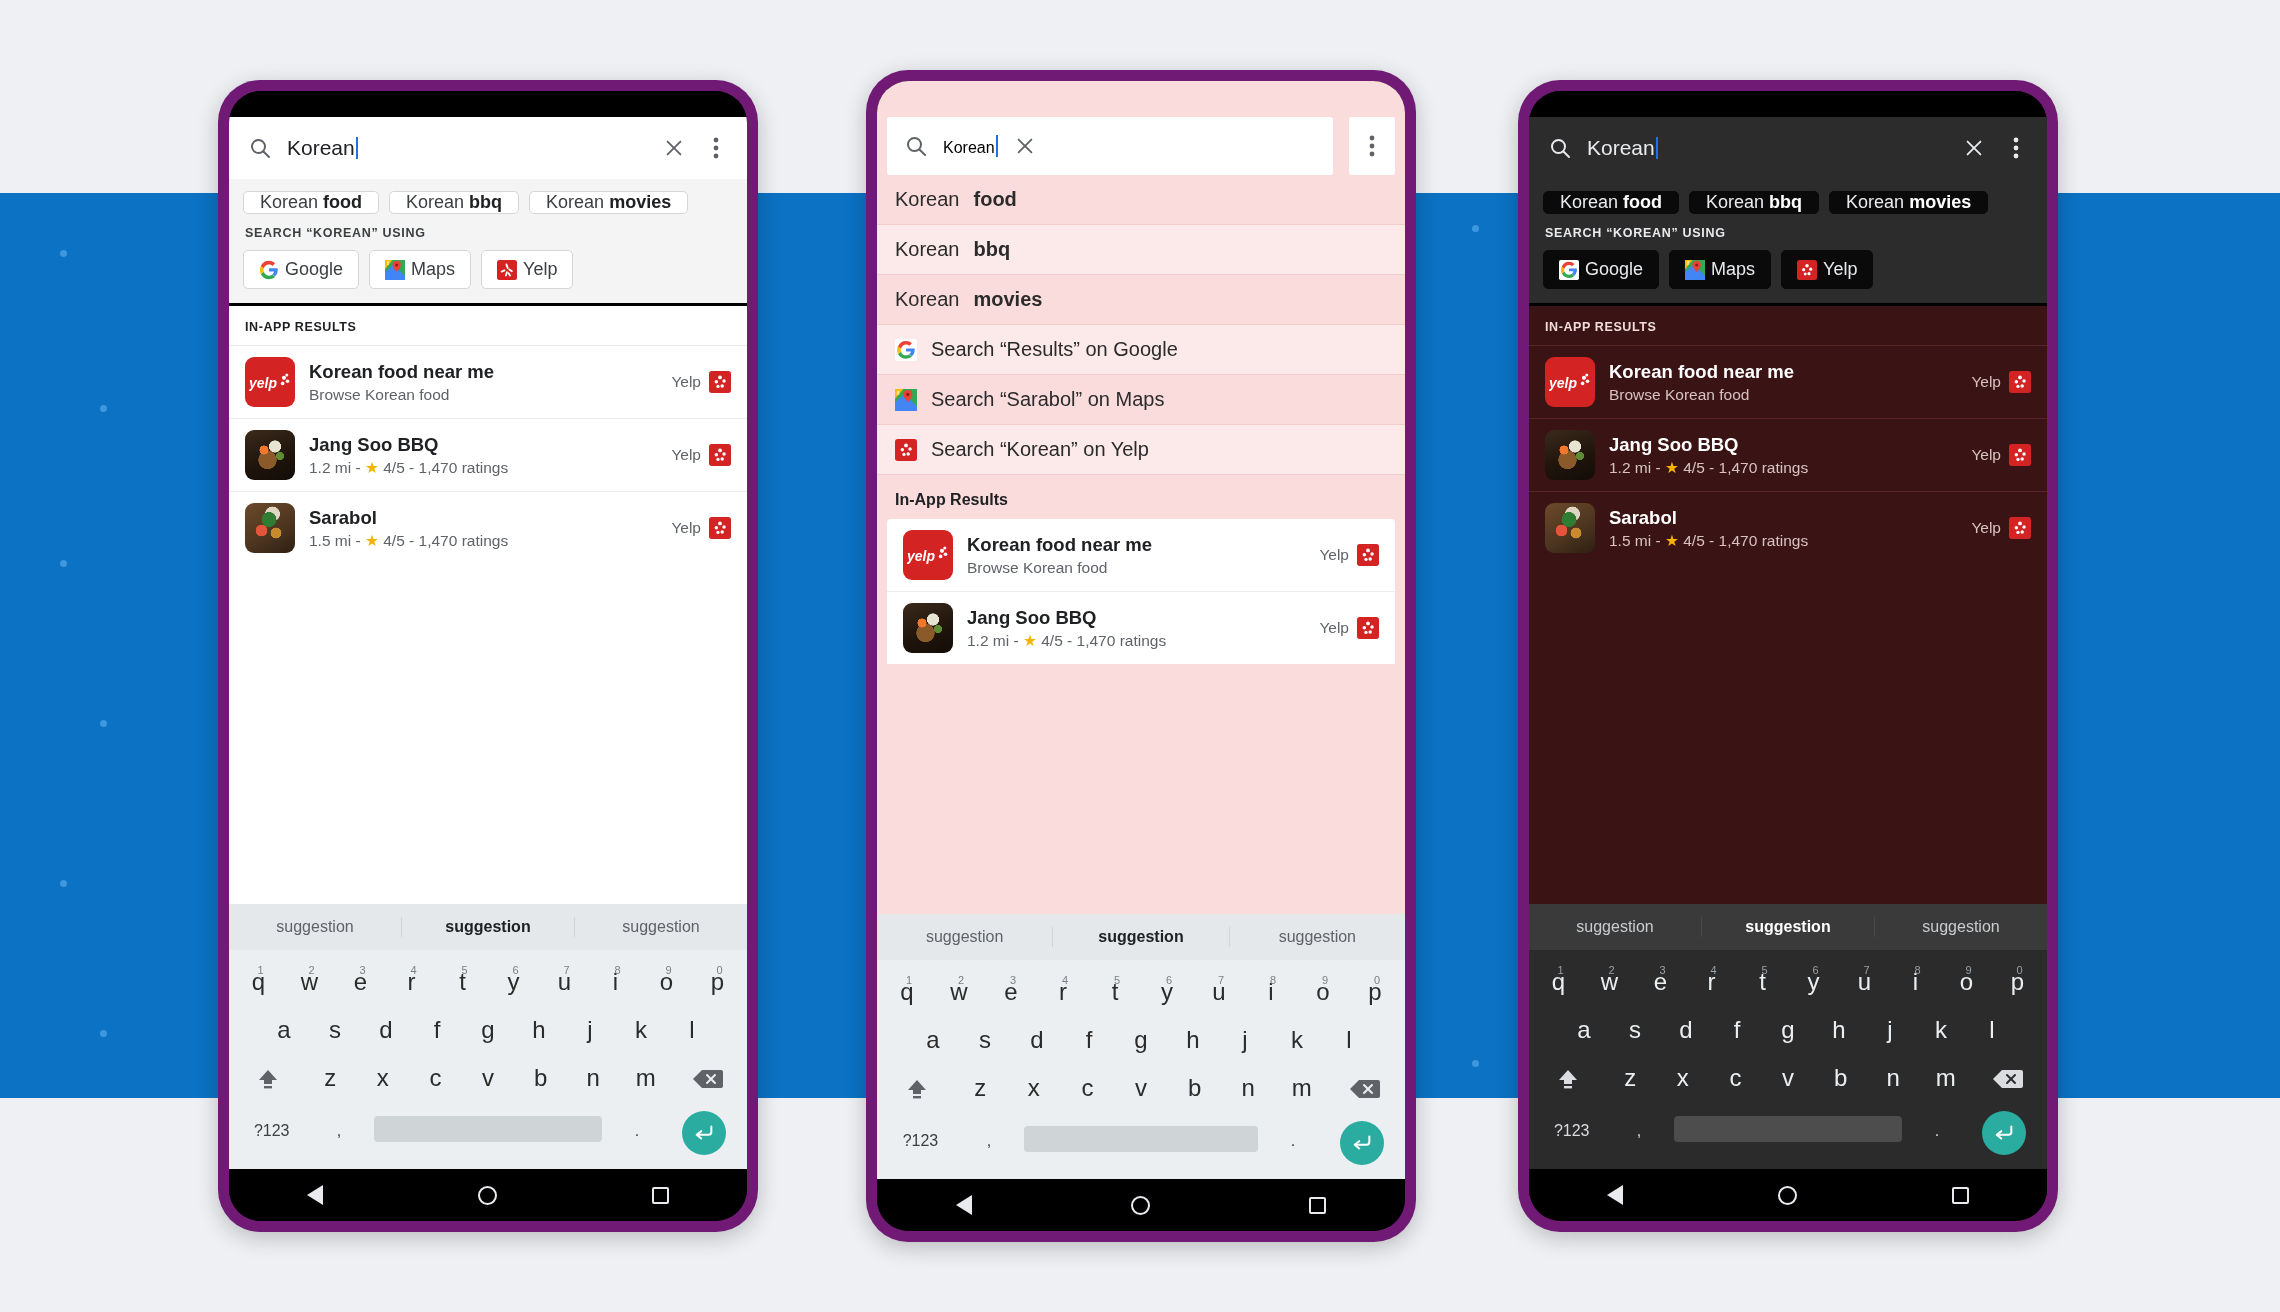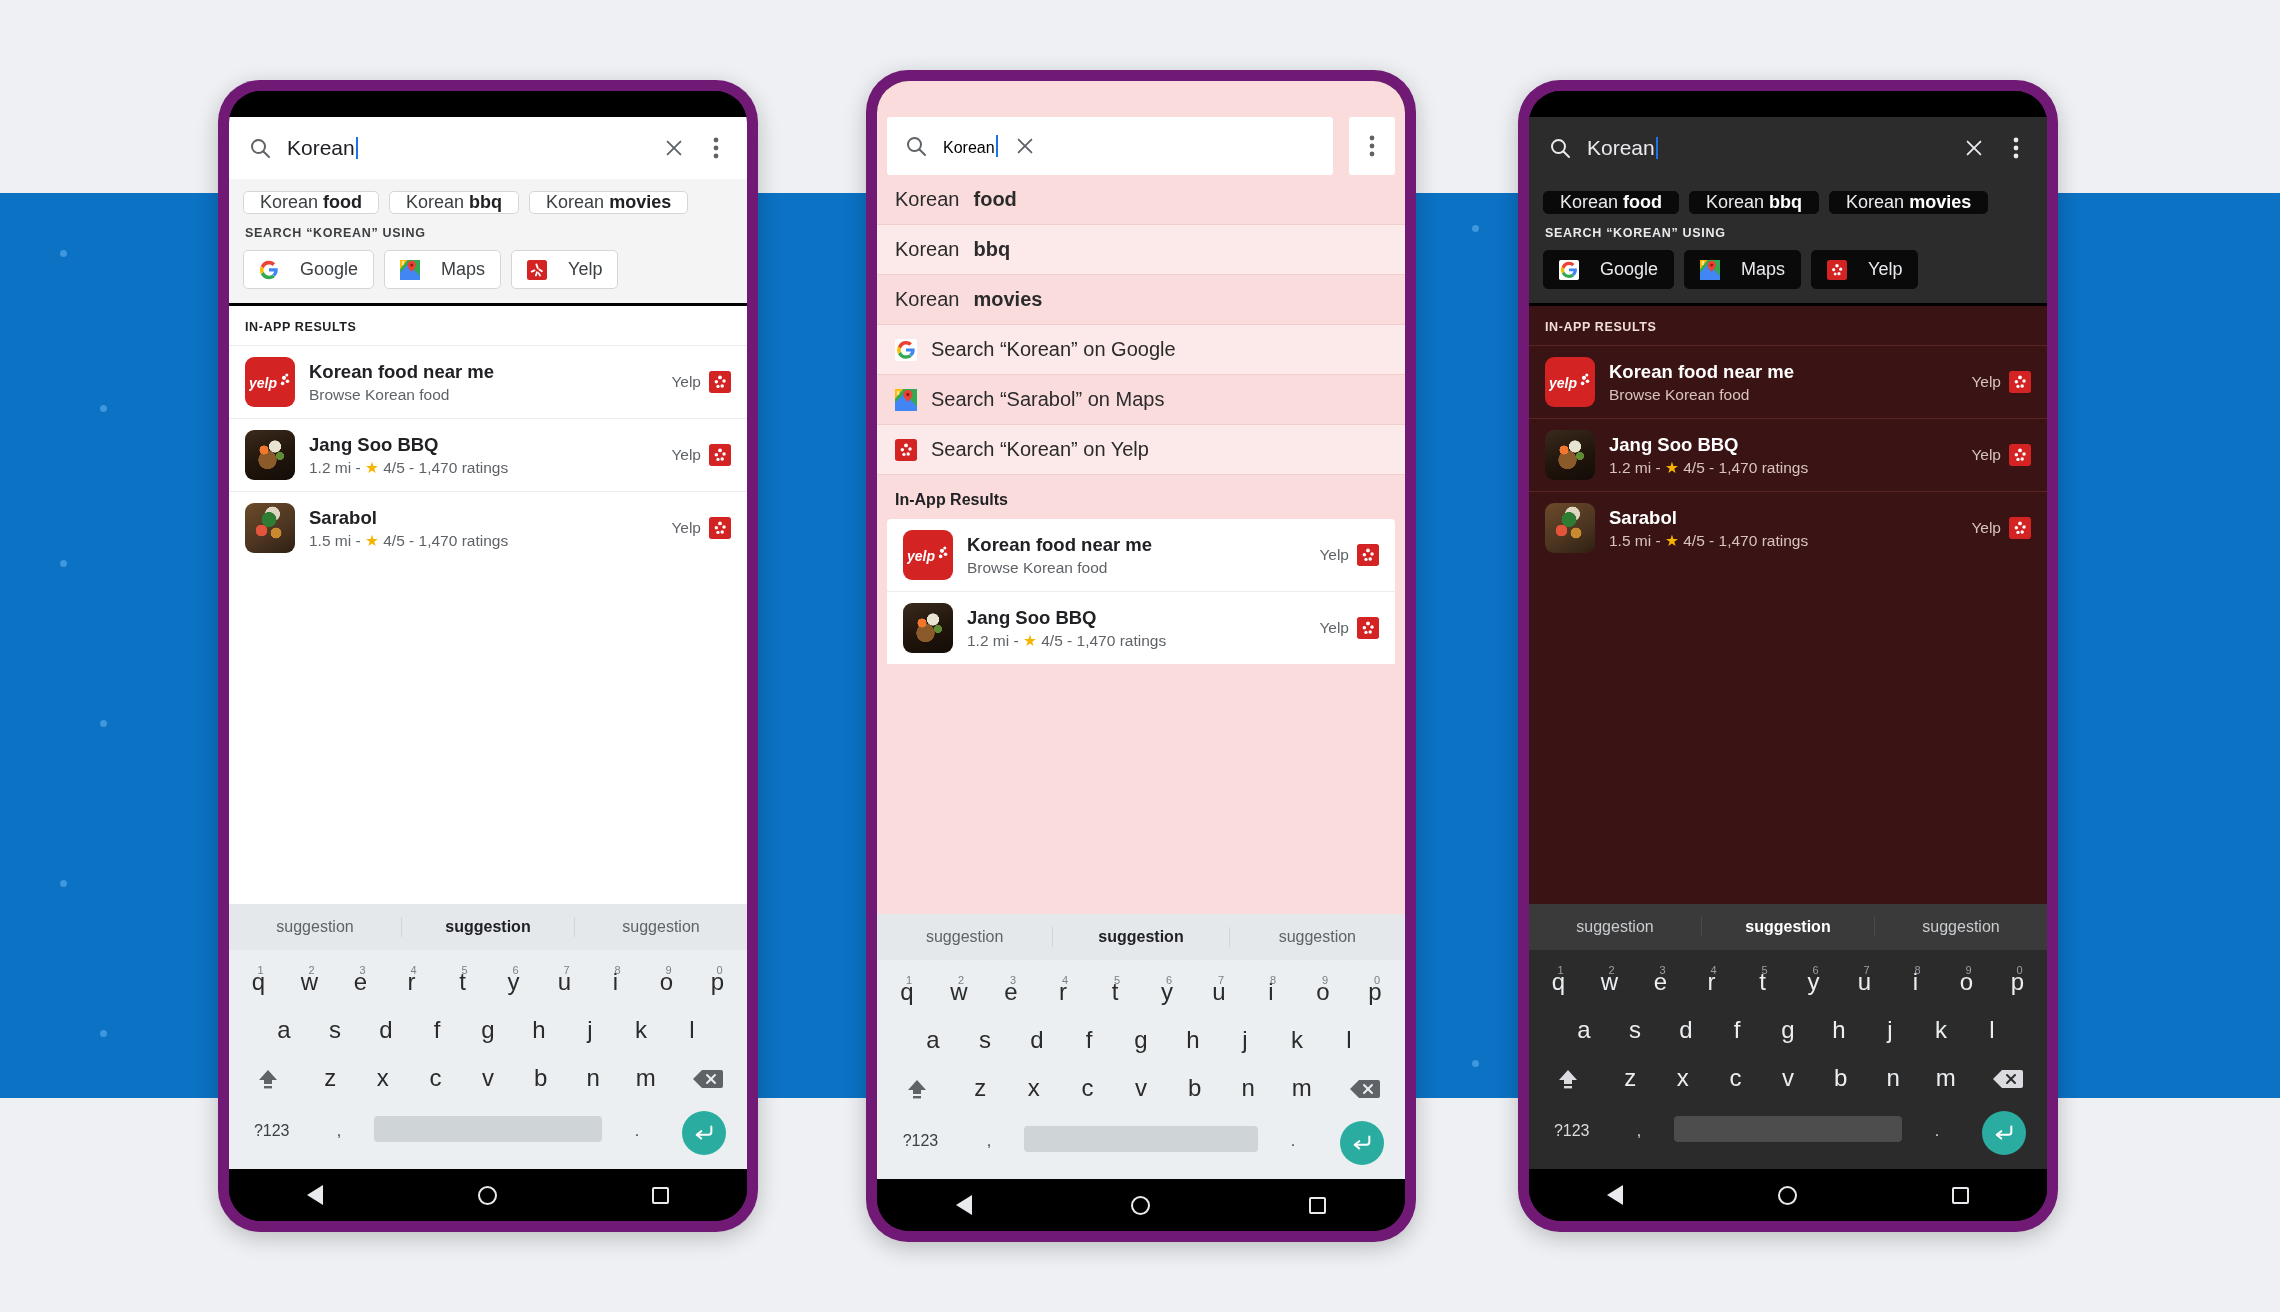--- a/index.html
+++ b/index.html
@@ -58,21 +58,21 @@
   }
   .chip b { font-weight: 700; color: #202124; }
   .sectlabel {
     font-size: 12.5px; font-weight: 700; letter-spacing: .7px;
     color: #3c4043; margin: 2px 0 10px 2px;
   }
   .enginerow { display: flex; gap: 10px; }
   .engine {
     border: 1px solid #d6d6d6; background: #fff; border-radius: 5px;
     padding: 8px 15px; font-size: 18px; color: #3c4043;
-    display: flex; align-items: center; gap: 21px; white-space: nowrap;
+    display: flex; align-items: center; gap: 6px; white-space: nowrap;
   }
 
   
   .results { background: #fff; flex: 1 1 auto; border-top: 3px solid #000; overflow: hidden; }
   .reslabel {
     font-size: 12.5px; font-weight: 700; letter-spacing: .6px; color: #202124;
     padding: 14px 16px 11px;
   }
   .row { display: flex; align-items: center; gap: 14px; padding: 11px 16px; border-top: 1px solid #ececec; }
   .thumb { width: 50px; height: 50px; border-radius: 9px; flex: 0 0 auto; overflow:hidden; position:relative; }
@@ -497,21 +497,21 @@
           <div class="sugg-item alt">
             <span>
               <svg class="svgic" width="22" height="22" viewBox="0 0 48 48">
                 <rect width="48" height="48" rx="4" fill="#fff"></rect>
                 <path fill="#4285F4" d="M43 24c0-1.4-.1-2.4-.4-3.5H24v6.6h10.6c-.2 1.8-1.4 4.4-3.9 6.2l5.9 4.6C40.3 34.7 43 30 43 24z"></path>
                 <path fill="#34A853" d="M24 43c5.2 0 9.6-1.7 12.8-4.7l-6.1-4.7c-1.7 1.2-3.9 2-6.7 2-5.1 0-9.4-3.4-11-8l-6.3 4.9C9.9 38.9 16.4 43 24 43z"></path>
                 <path fill="#FBBC05" d="M13 27.6c-.4-1.2-.6-2.5-.6-3.9s.2-2.7.6-3.9l-6.3-4.9C5.3 17.8 4.6 20.8 4.6 24s.8 6.2 2.1 8.5l6.3-4.9z"></path>
                 <path fill="#EA4335" d="M24 11.9c2.9 0 5.4 1 7.4 2.9l5.5-5.5C33.5 6.1 29.1 4.4 24 4.4 16.4 4.4 9.9 8.5 6.7 15.8l6.3 4.9c1.6-4.6 5.9-8.8 11-8.8z"></path>
               </svg>
             </span>
-            <span>Search “Korean” on Google</span>
+            <span>Search “Results” on Google</span>
           </div>
           <div class="sugg-item">
             <span>
               <svg class="svgic" width="22" height="22" viewBox="0 0 48 48">
                 <rect width="48" height="48" rx="4" fill="#34A853"></rect>
                 <path d="M0 30 L20 10 L48 38 L48 48 L0 48 Z" fill="#4285F4"></path>
                 <path d="M0 0 L18 0 L0 22 Z" fill="#FBBC05"></path>
                 <path d="M18 0 L48 0 L48 26 L28 8 Z" fill="#34A853"></path>
                 <path d="M28 2 C34 2 38 6 38 12 C38 19 28 28 28 28 C28 28 18 19 18 12 C18 6 22 2 28 2 Z" fill="#EA4335"></path>
                 <circle cx="28" cy="12" r="3.6" fill="#8c1d14"></circle>

